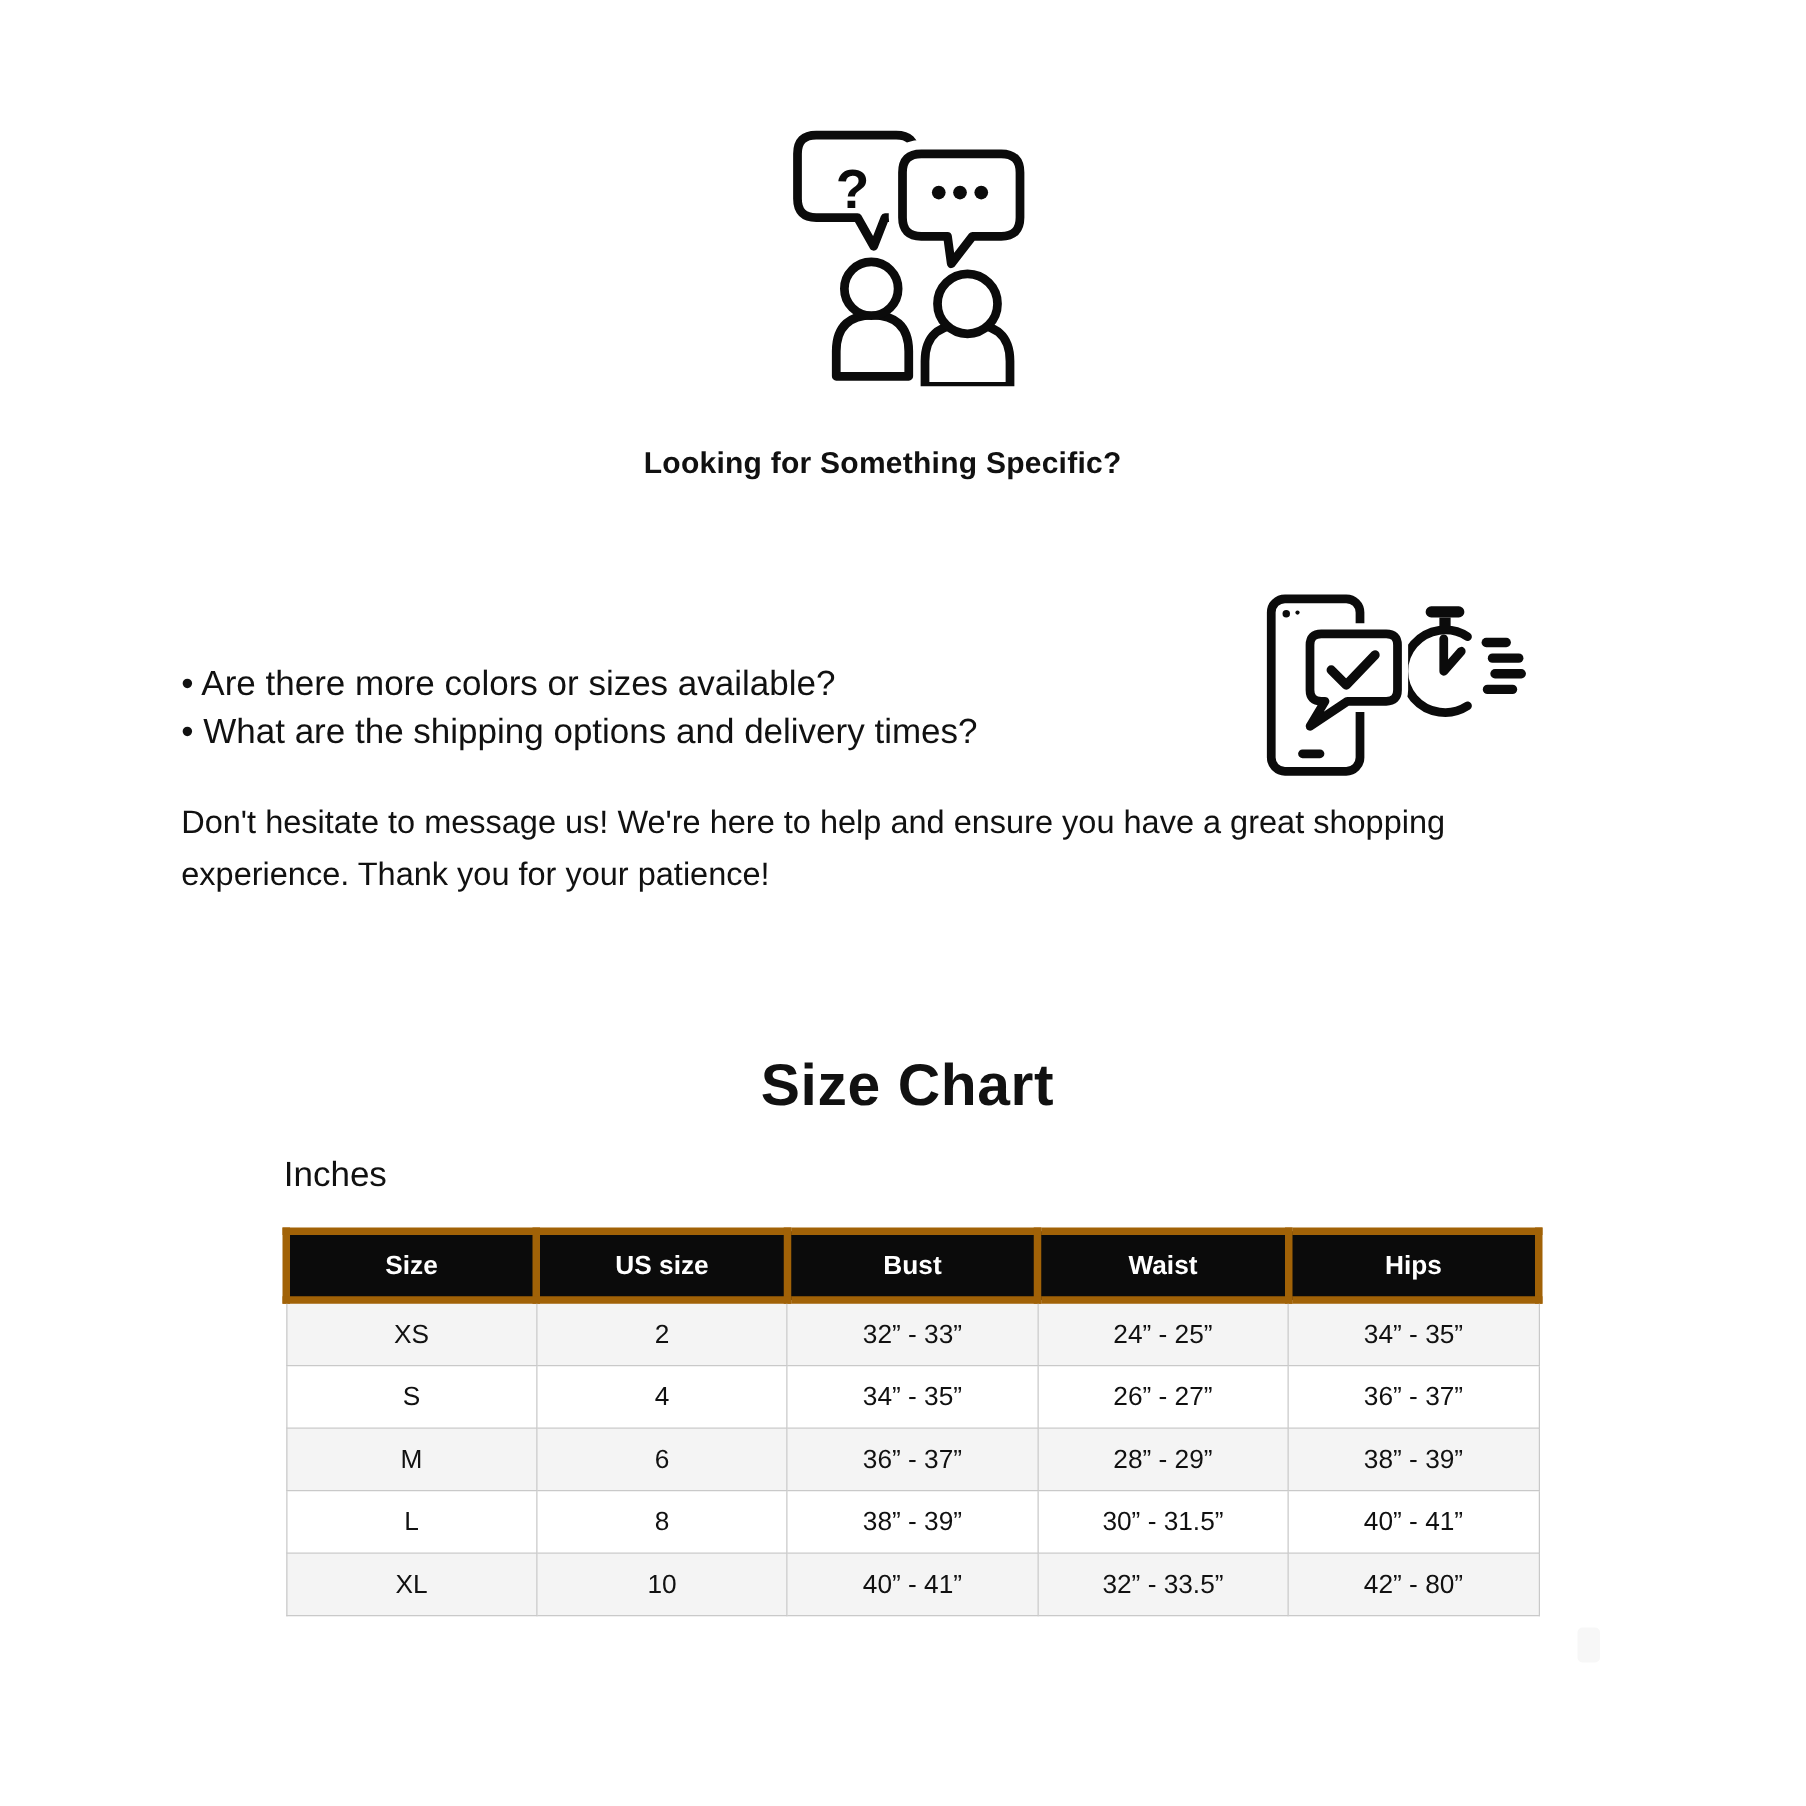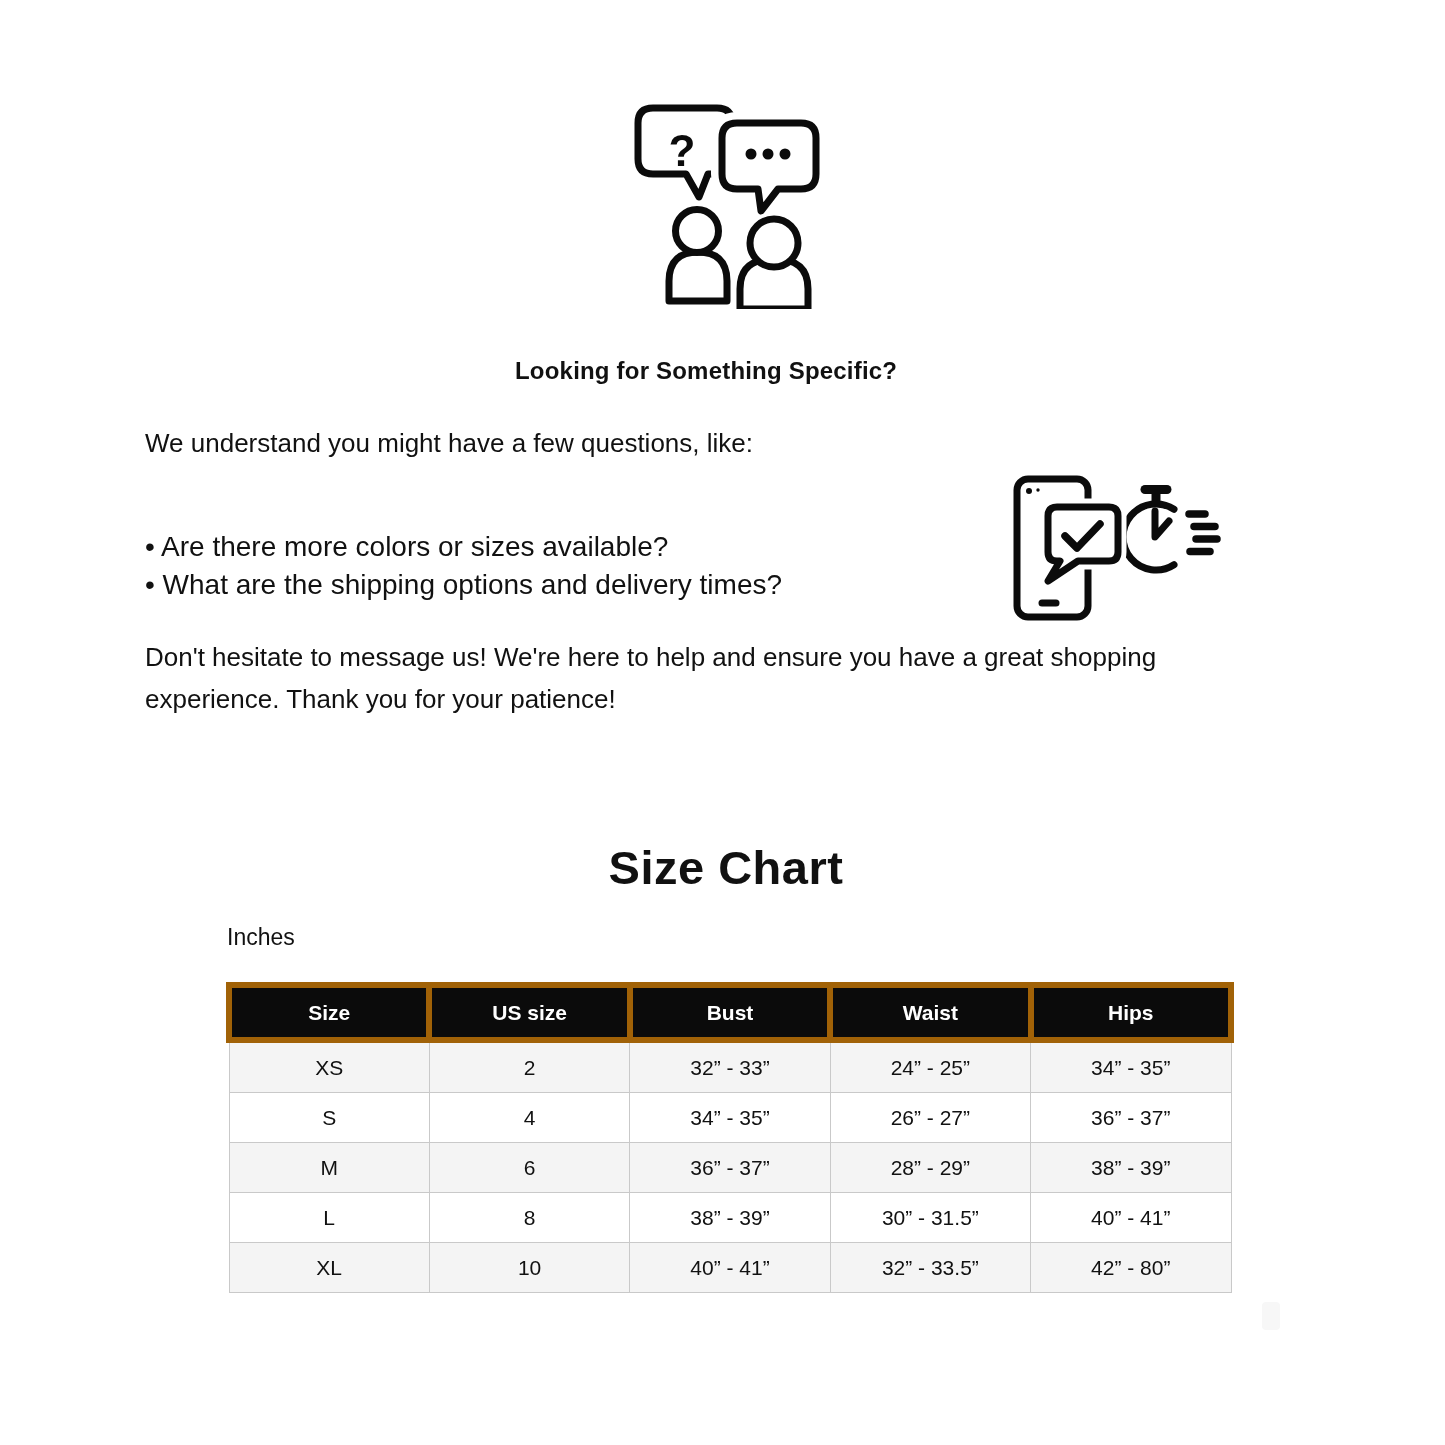--- a/index.html
+++ b/index.html
@@ -71,21 +71,21 @@
     margin: 0;
     text-align: center;
     font-size: 47px;
     font-weight: 700;
     letter-spacing: 0.5px;
   }
   .unit-label {
     position: absolute;
     left: 227px;
     top: 924px;
-    font-size: 23px;
+    font-size: 28px;
   }
   table.size-table {
     position: absolute;
     left: 226px;
     top: 982px;
     width: 1008px;
     border-collapse: collapse;
     table-layout: fixed;
     font-size: 21px;
   }
@@ -146,21 +146,20 @@
       <circle cx="146" cy="140" r="24"></circle>
     </g>
     <g stroke="#0b0b0b" stroke-width="7" fill="#ffffff">
       <path d="M112,206 L112,186 C112,164 125,156 146,156 C167,156 180,164 180,186 L180,206 Z" stroke-linejoin="round"></path>
       <circle cx="146" cy="140" r="24"></circle>
     </g>
   </svg>
 
   <h1 class="heading">Looking for Something Specific?</h1>
 
-  <div class="intro">We understand you might have a few questions, like:</div>
 
   <div class="bullets">
     <div class="bullet">• Are there more colors or sizes available?</div>
     <div class="bullet">• What are the shipping options and delivery times?</div>
   </div>
 
   <svg class="quick-icon" viewBox="0 0 215 150" aria-hidden="true">
     <g>
       <rect x="9" y="6" width="71" height="138" rx="11" fill="#ffffff" stroke="#0b0b0b" stroke-width="7"></rect>
       <circle cx="21" cy="18" r="3" fill="#0b0b0b"></circle>

